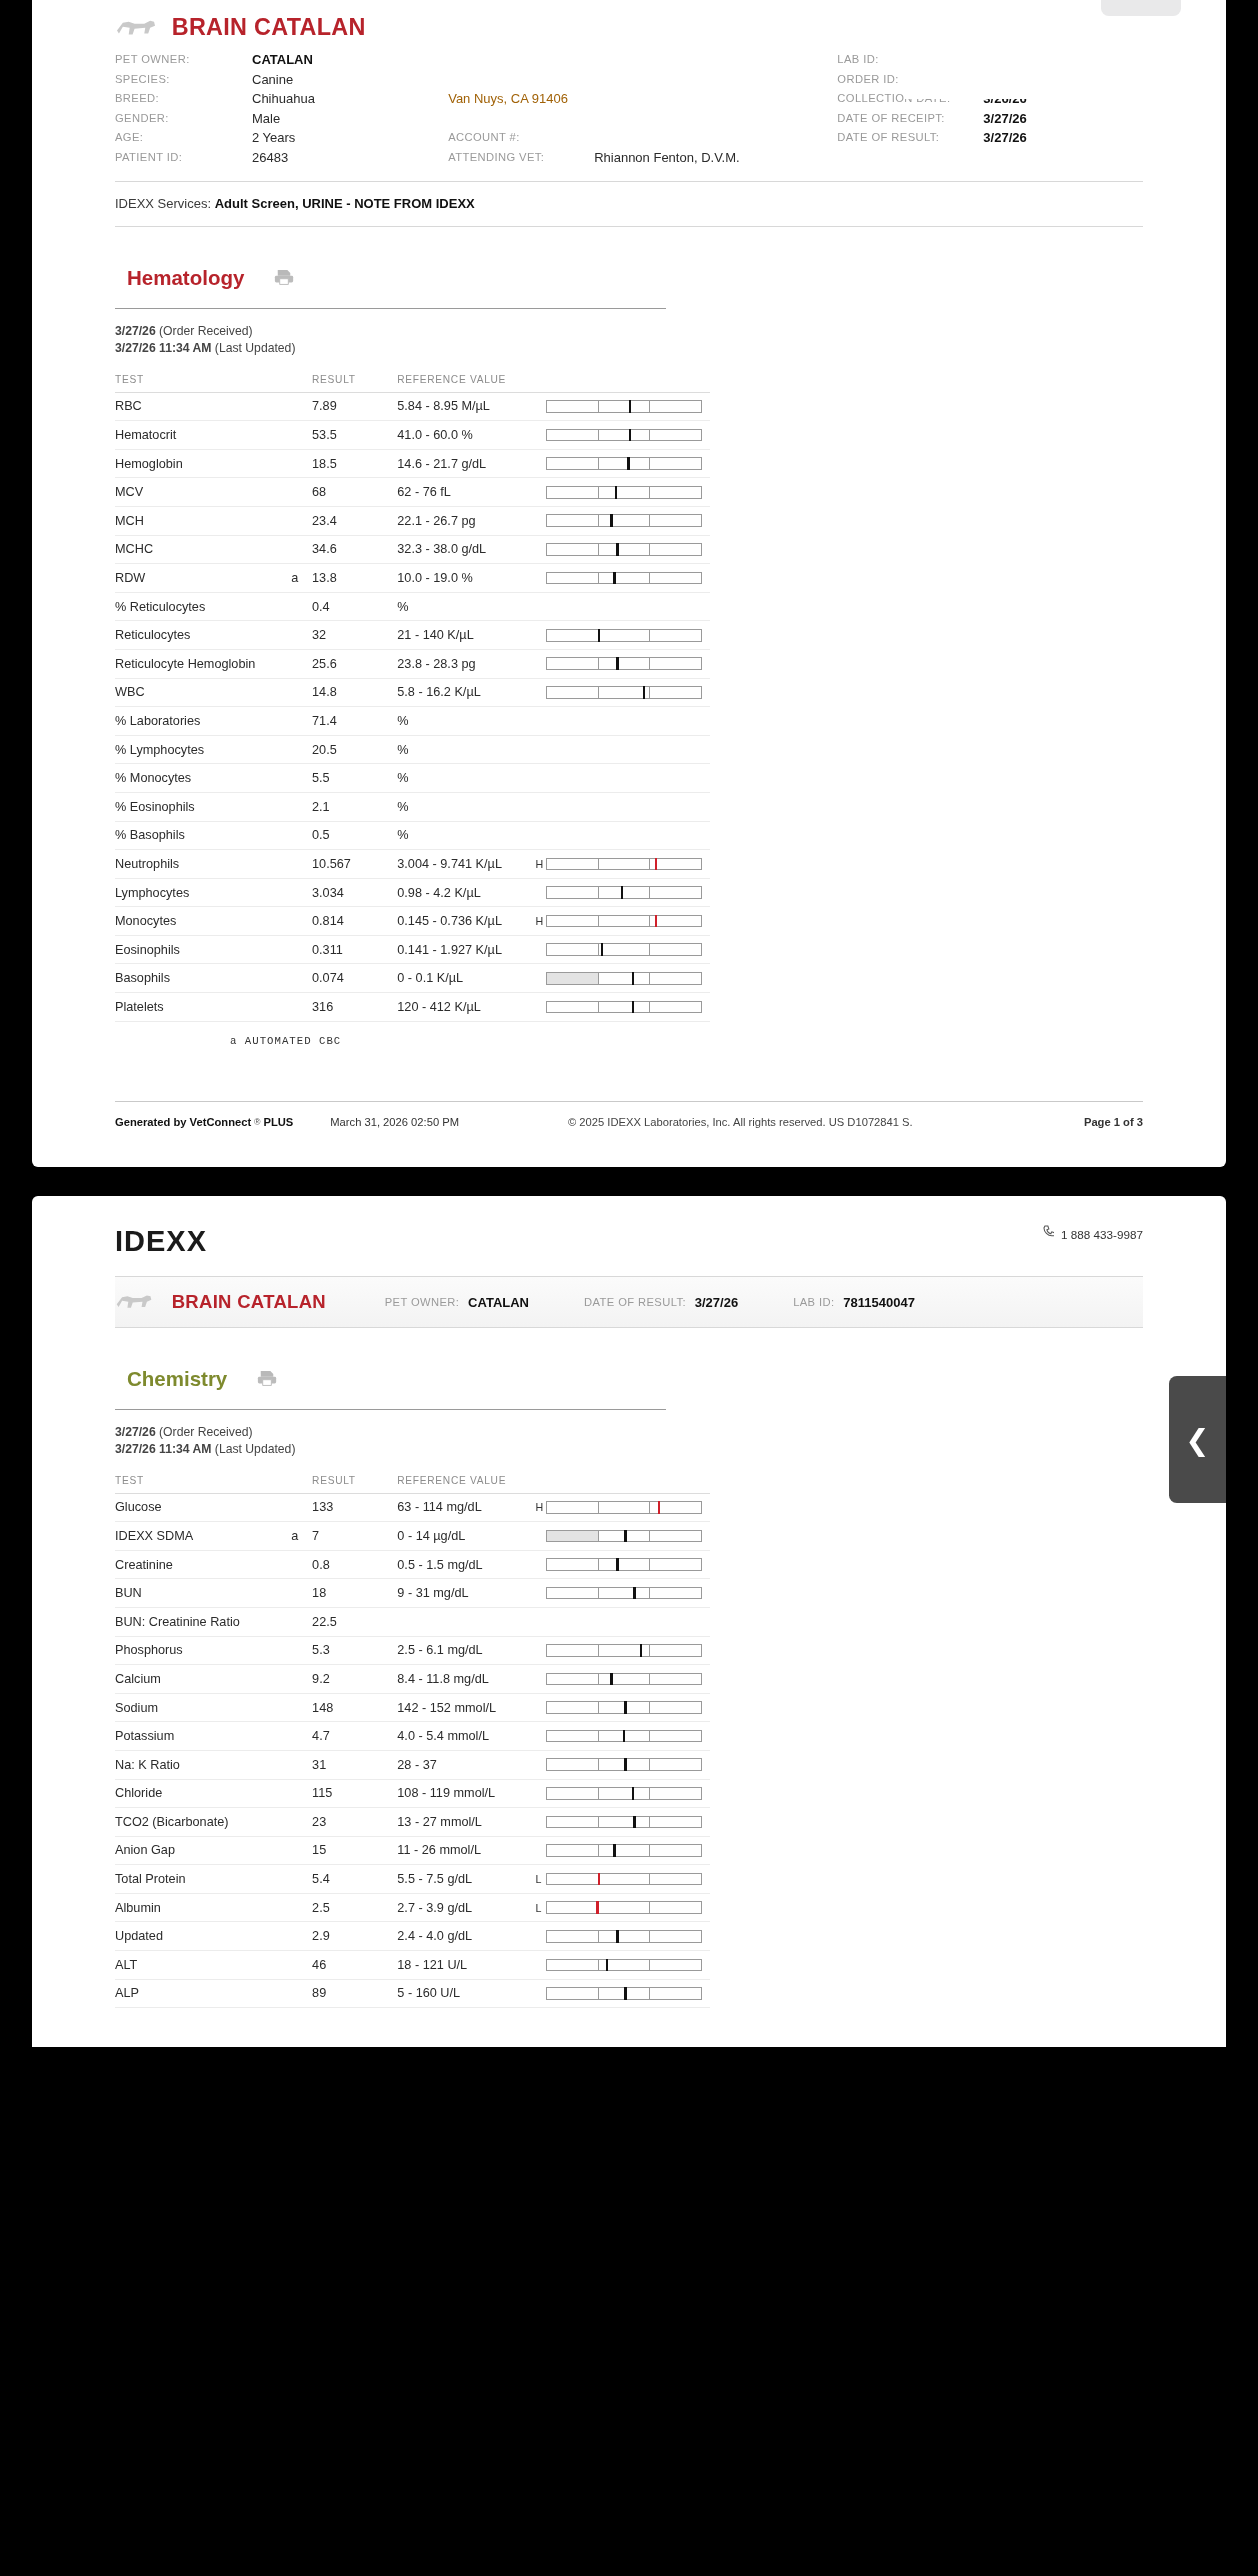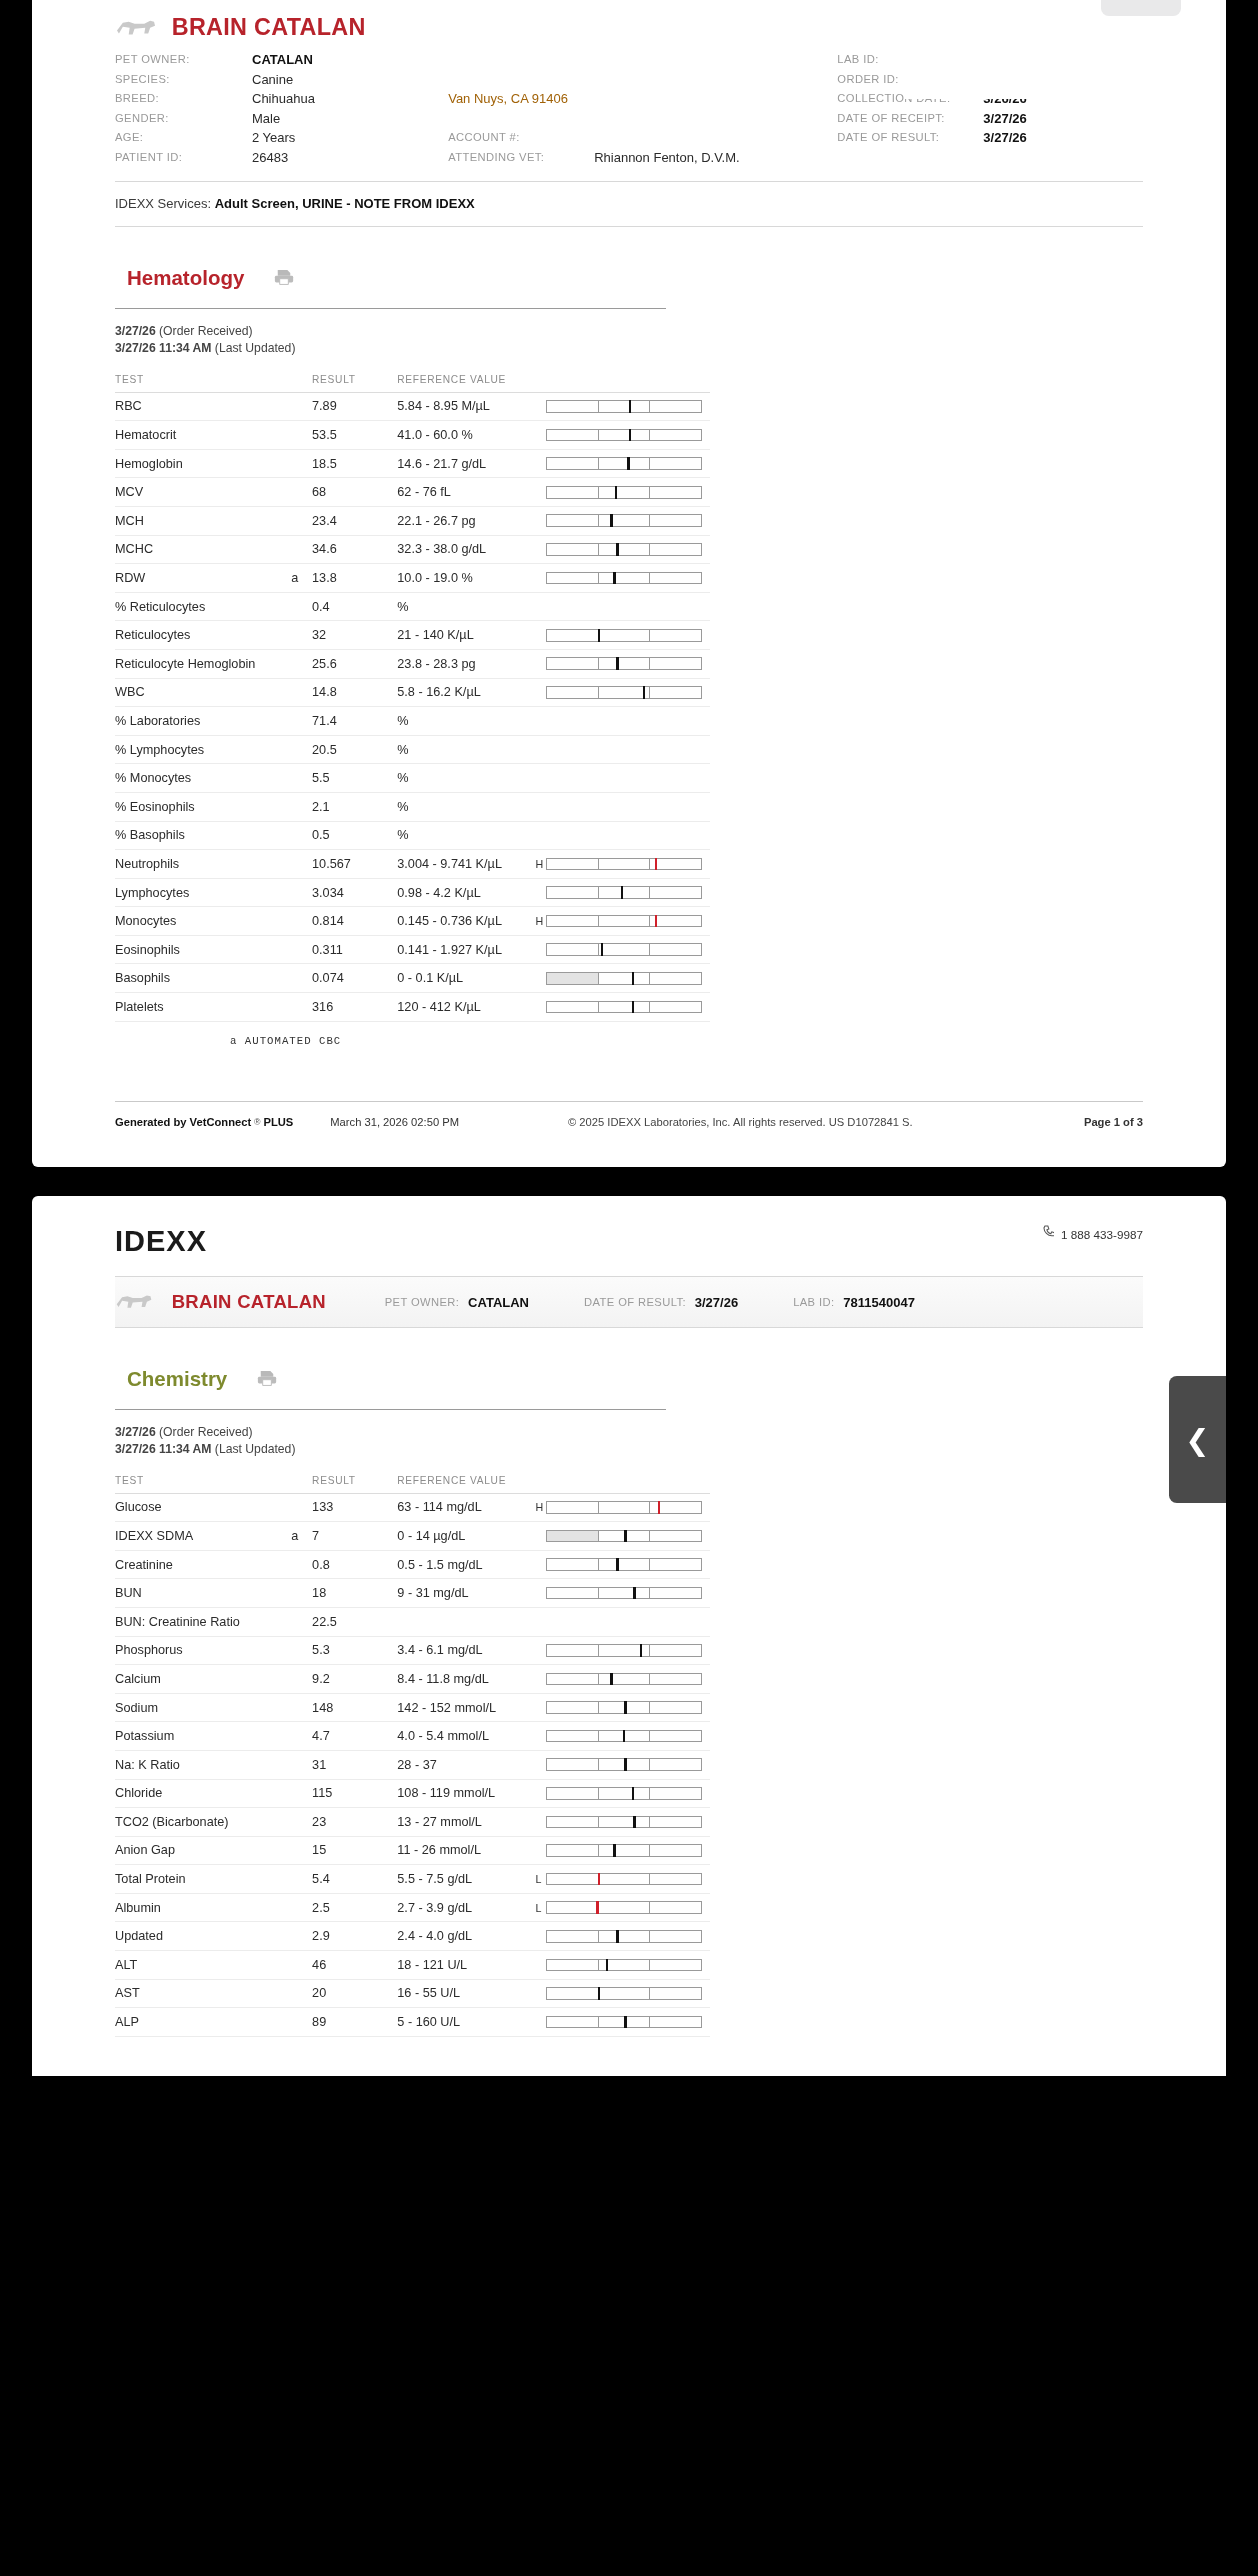--- a/index.html
+++ b/index.html
@@ -670,21 +670,21 @@
             <td class="bar">
               <div style="display:flex;align-items:center;">
                 <span class="hl"></span>
               </div>
             </td>
           </tr>
           <tr>
             <td class="test">Phosphorus</td>
             <td class="supcell"></td>
             <td class="result">5.3</td>
-            <td class="ref">3.4 - 6.1 mg/dL</td>
+            <td class="ref">2.5 - 6.1 mg/dL</td>
             <td class="bar">
               <div style="display:flex;align-items:center;">
                 <span class="hl"></span>
                 <div class="gbar">
                   <div class="tick" style="left:33%"></div>
                   <div class="tick" style="left:66%"></div>
                   <div class="marker" style="left:60%"></div>
                 </div>
               </div>
             </td>
@@ -854,36 +854,20 @@
             <td class="supcell"></td>
             <td class="result">46</td>
             <td class="ref">18 - 121 U/L</td>
             <td class="bar">
               <div style="display:flex;align-items:center;">
                 <span class="hl"></span>
                 <div class="gbar">
                   <div class="tick" style="left:33%"></div>
                   <div class="tick" style="left:66%"></div>
                   <div class="marker" style="left:38%"></div>
-                </div>
-              </div>
-            </td>
-          </tr>
-          <tr>
-            <td class="test">AST</td>
-            <td class="supcell"></td>
-            <td class="result">20</td>
-            <td class="ref">16 - 55 U/L</td>
-            <td class="bar">
-              <div style="display:flex;align-items:center;">
-                <span class="hl"></span>
-                <div class="gbar">
-                  <div class="tick" style="left:33%"></div>
-                  <div class="tick" style="left:66%"></div>
-                  <div class="marker" style="left:33%"></div>
                 </div>
               </div>
             </td>
           </tr>
           <tr>
             <td class="test">ALP</td>
             <td class="supcell"></td>
             <td class="result">89</td>
             <td class="ref">5 - 160 U/L</td>
             <td class="bar">

